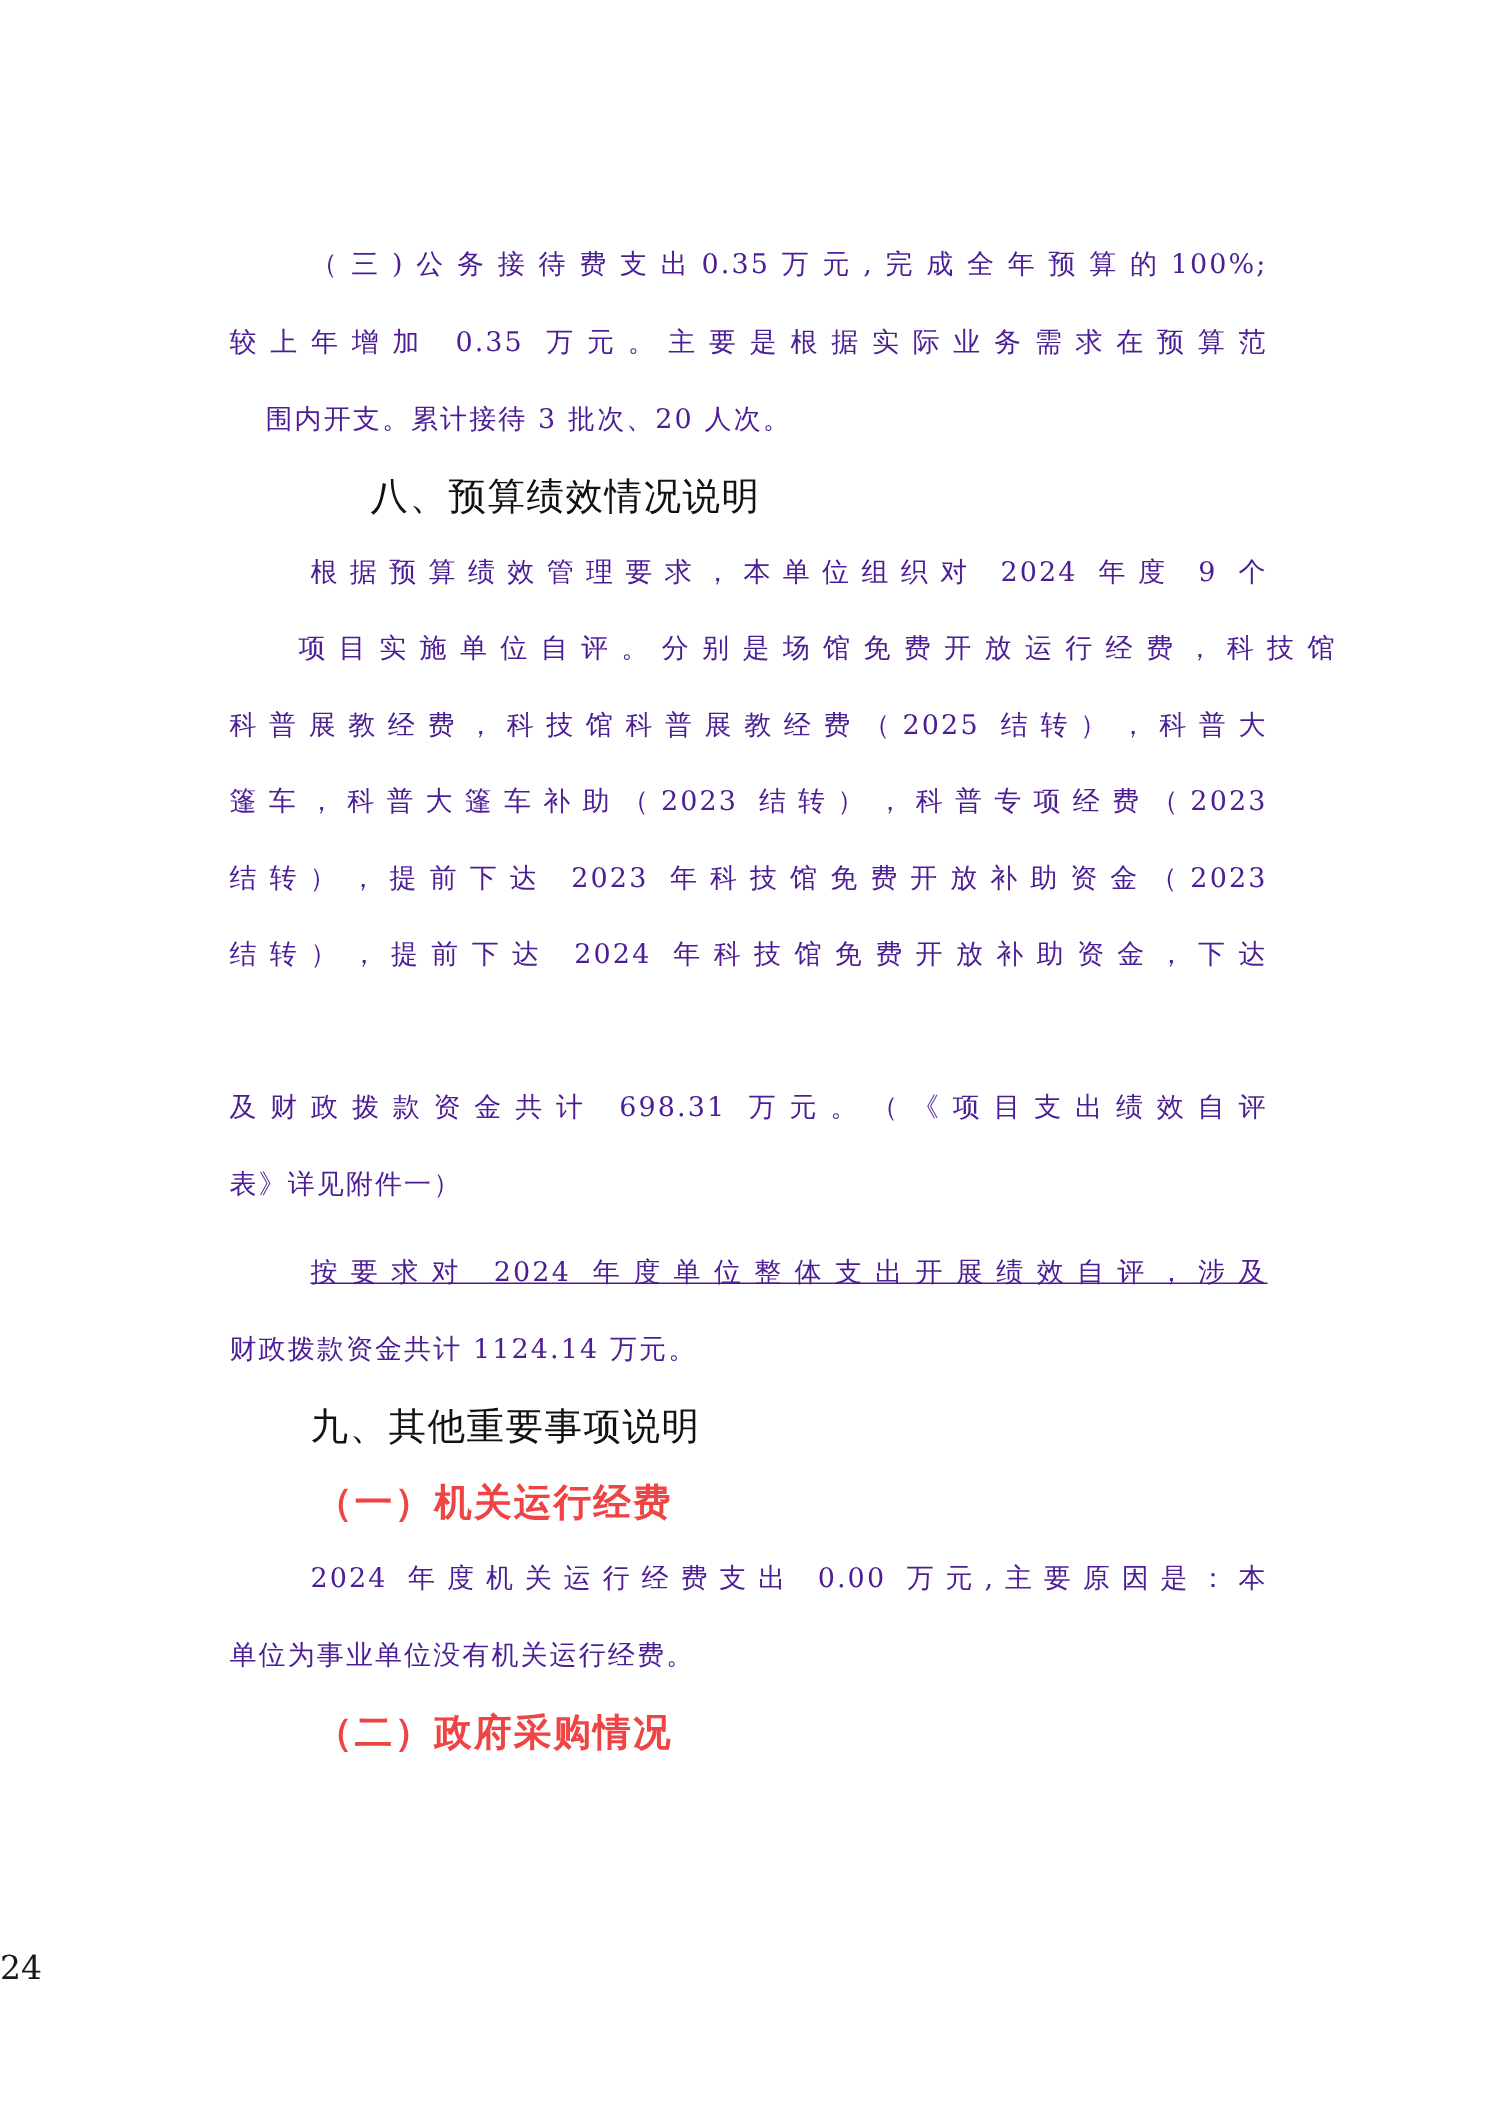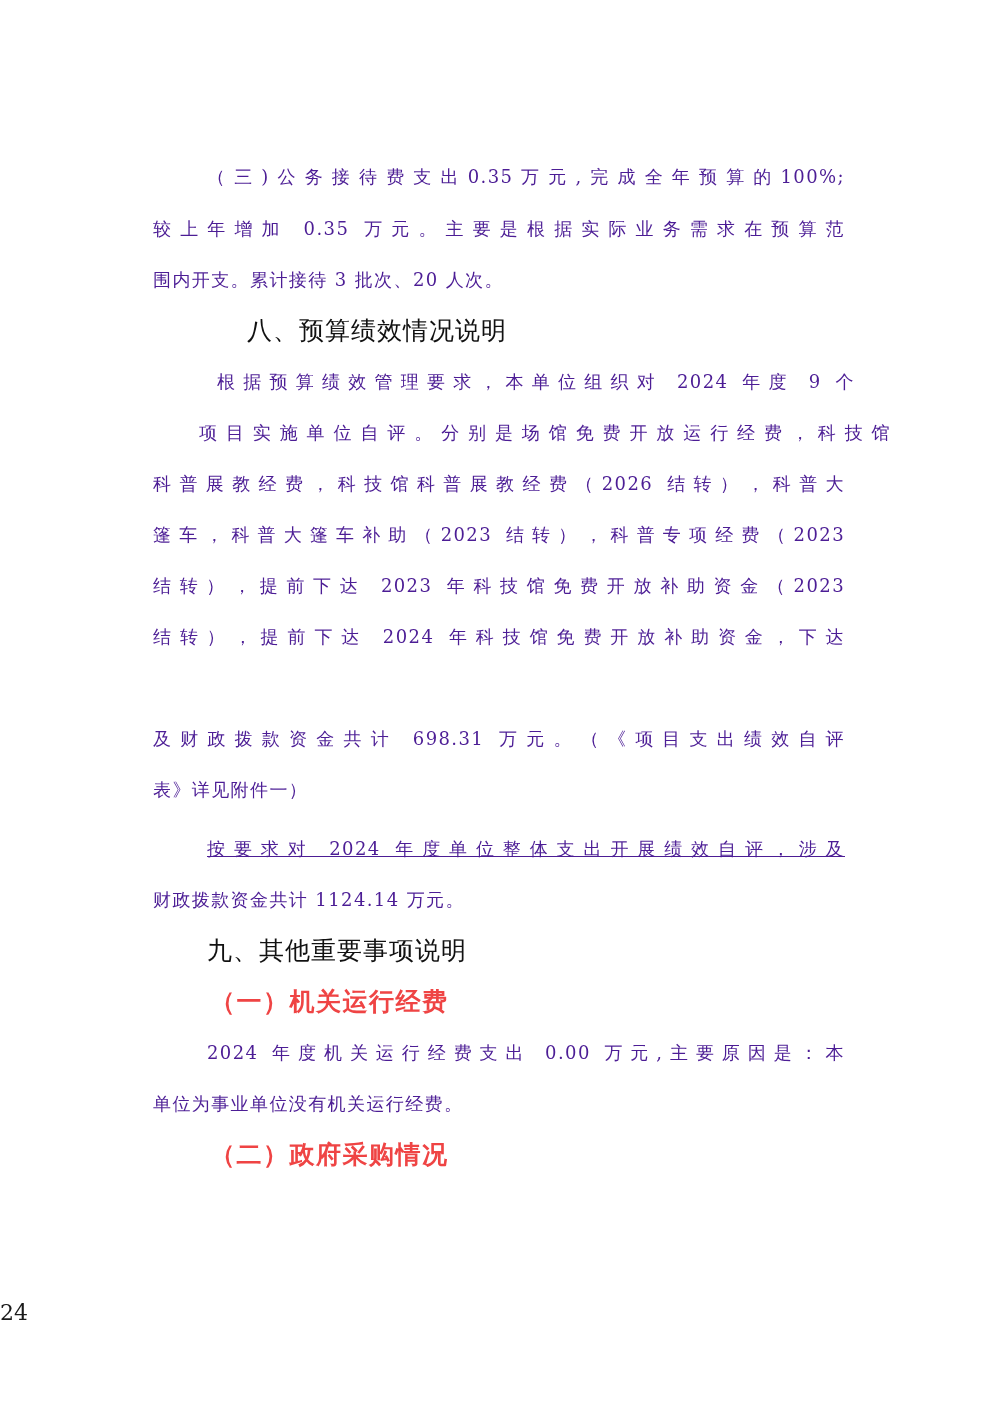--- a/index.html
+++ b/index.html
@@ -76,27 +76,27 @@
       color: #1a1a1a;
     }
   </style>
 </head>
 <body>
 
 <div class="page">
 
   <div class="line indent justify" style="top:162px;">（三)公务接待费支出0.35万元,完成全年预算的100%;</div>
   <div class="line justify" style="top:214px;">较上年增加 0.35 万元。主要是根据实际业务需求在预算范</div>
-  <div class="line" style="top:265px;">围内开支。累计接待 3 批次、20 人次。</div>
+  <div class="line" style="top:265px;margin-left:24px;">围内开支。累计接待 3 批次、20 人次。</div>
 
   <div class="heading" style="top:316px;margin-left:40px;">八、预算绩效情况说明</div>
 
-  <div class="line indent justify" style="top:367px;margin-left:10px;">根据预算绩效管理要求，本单位组织对 2024 年度 9 个</div>
+  <div class="line indent justify" style="top:367px;">根据预算绩效管理要求，本单位组织对 2024 年度 9 个</div>
   <div class="line justify" style="top:418px;margin-left:46px;">项目实施单位自评。分别是场馆免费开放运行经费，科技馆</div>
-  <div class="line justify" style="top:469px;">科普展教经费，科技馆科普展教经费（2026 结转），科普大</div>
+  <div class="line justify" style="top:469px;">科普展教经费，科技馆科普展教经费（2025 结转），科普大</div>
   <div class="line justify" style="top:520px;">篷车，科普大篷车补助（2023 结转），科普专项经费（2023</div>
   <div class="line justify" style="top:571px;">结转），提前下达 2023 年科技馆免费开放补助资金（2023</div>
   <div class="line justify" style="top:622px;">结转），提前下达 2024 年科技馆免费开放补助资金，下达</div>
   <div class="line justify" style="top:724px;">及财政拨款资金共计 698.31 万元。（《项目支出绩效自评</div>
   <div class="line" style="top:775px;">表》详见附件一）</div>
 
   <div class="line indent justify" style="top:834px;text-decoration:underline;">按要求对 2024 年度单位整体支出开展绩效自评，涉及</div>
   <div class="line" style="top:885px;">财政拨款资金共计 1124.14 万元。</div>
 
   <div class="heading" style="top:936px;">九、其他重要事项说明</div>

